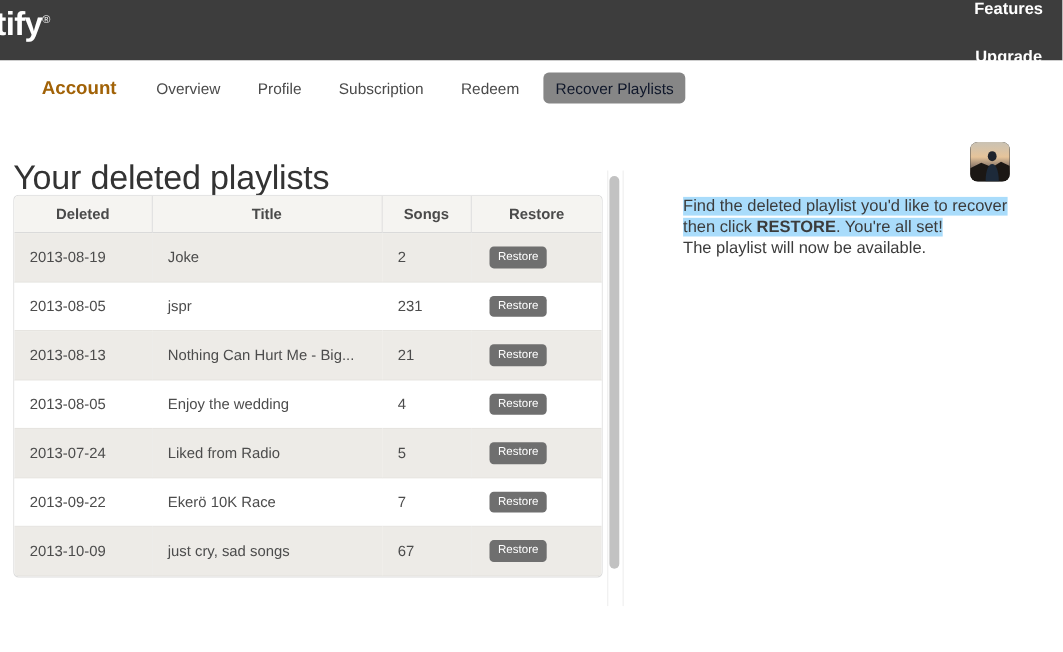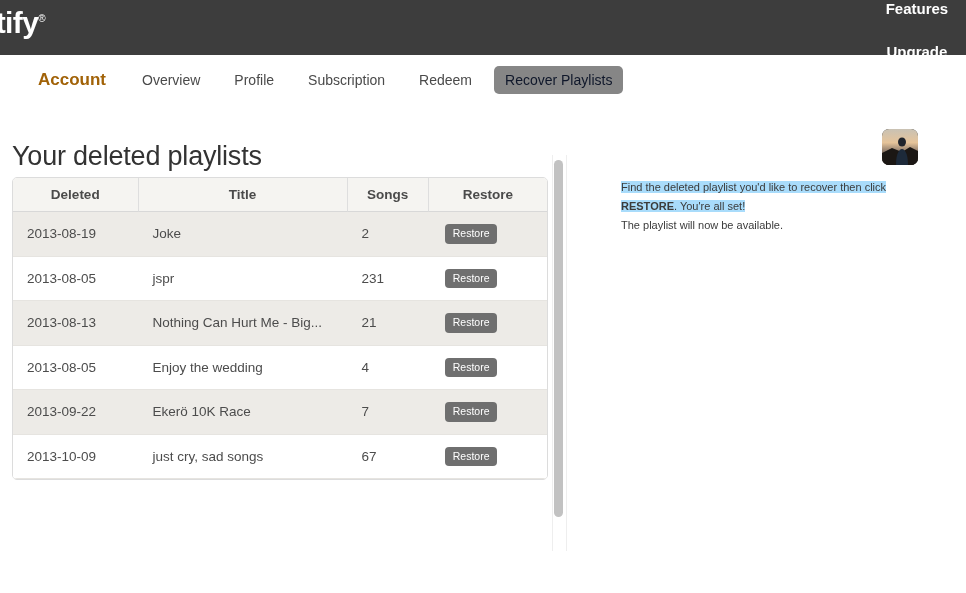--- a/index.html
+++ b/index.html
@@ -117,21 +117,21 @@
     color: #0f172a;
     margin-right: 0;
     padding: 6px 11px;
   }
 
   
   .page-title {
     position: absolute;
     left: 12px;
     top: 123px;
-    font-size: 27px;
+    font-size: 31px;
     font-weight: normal;
     color: #333333;
     letter-spacing: -0.2px;
     text-align: center;
   }
 
   
   .table-wrap {
     position: absolute;
     left: 12px;
@@ -215,21 +215,21 @@
     background: #c2c2c2;
     border-radius: 5px;
   }
 
   
   .instructions {
     position: absolute;
     left: 621px;
     top: 178px;
     width: 320px;
-    font-size: 11px;
+    font-size: 15px;
     line-height: 19px;
     color: #3b3b3b;
   }
   .instructions .hl {
     background: #a9dcfb;
     box-decoration-break: clone;
     -webkit-box-decoration-break: clone;
   }
   .instructions .strong { font-weight: bold; }
   .instructions .p2 {
@@ -314,20 +314,26 @@
           <td class="col-songs">21</td>
           <td class="col-restore"><button class="restore-btn">Restore</button></td>
         </tr>
         <tr>
           <td class="col-deleted">2013-08-05</td>
           <td class="col-title">Enjoy the wedding</td>
           <td class="col-songs">4</td>
           <td class="col-restore"><button class="restore-btn">Restore</button></td>
         </tr>
         <tr>
+          <td class="col-deleted">2013-07-24</td>
+          <td class="col-title">Liked from Radio</td>
+          <td class="col-songs">5</td>
+          <td class="col-restore"><button class="restore-btn">Restore</button></td>
+        </tr>
+        <tr>
           <td class="col-deleted">2013-09-22</td>
           <td class="col-title">Ekerö 10K Race</td>
           <td class="col-songs">7</td>
           <td class="col-restore"><button class="restore-btn">Restore</button></td>
         </tr>
         <tr>
           <td class="col-deleted">2013-10-09</td>
           <td class="col-title">just cry, sad songs</td>
           <td class="col-songs">67</td>
           <td class="col-restore"><button class="restore-btn">Restore</button></td>

